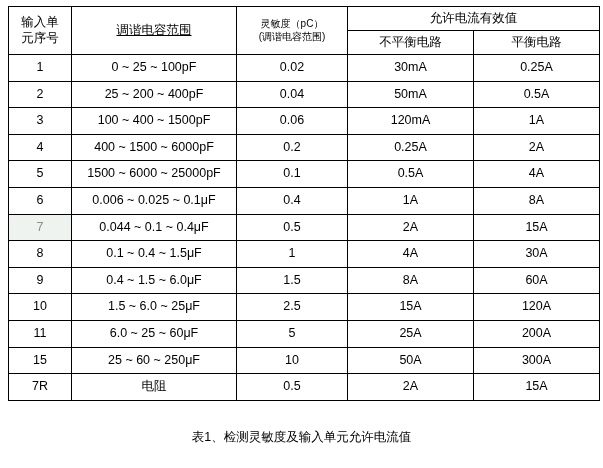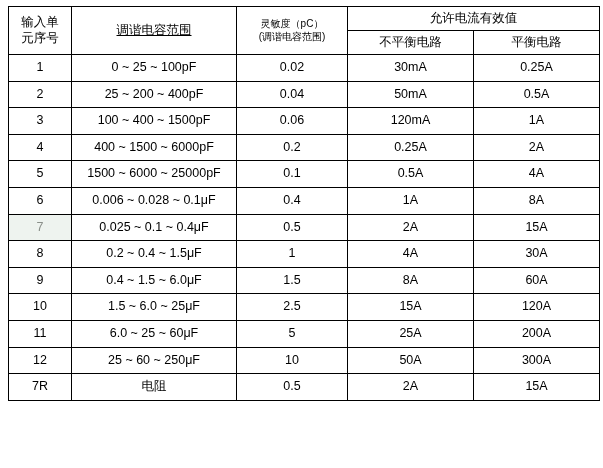--- a/index.html
+++ b/index.html
@@ -139,35 +139,35 @@
         </tr>
         <tr>
           <td>5</td>
           <td>1500 ~ 6000 ~ 25000pF</td>
           <td>0.1</td>
           <td>0.5A</td>
           <td>4A</td>
         </tr>
         <tr>
           <td>6</td>
-          <td>0.006 ~ 0.028 ~ 0.1μF</td>
+          <td>0.006 ~ 0.025 ~ 0.1μF</td>
           <td>0.4</td>
           <td>1A</td>
           <td>8A</td>
         </tr>
         <tr class="row-highlight">
           <td>7</td>
-          <td>0.025 ~ 0.1 ~ 0.4μF</td>
+          <td>0.044 ~ 0.1 ~ 0.4μF</td>
           <td>0.5</td>
           <td>2A</td>
           <td>15A</td>
         </tr>
         <tr>
           <td>8</td>
-          <td>0.2 ~ 0.4 ~ 1.5μF</td>
+          <td>0.1 ~ 0.4 ~ 1.5μF</td>
           <td>1</td>
           <td>4A</td>
           <td>30A</td>
         </tr>
         <tr>
           <td>9</td>
           <td>0.4 ~ 1.5 ~ 6.0μF</td>
           <td>1.5</td>
           <td>8A</td>
           <td>60A</td>
@@ -180,30 +180,31 @@
           <td>120A</td>
         </tr>
         <tr>
           <td>11</td>
           <td>6.0 ~ 25 ~ 60μF</td>
           <td>5</td>
           <td>25A</td>
           <td>200A</td>
         </tr>
         <tr>
-          <td>12</td>
+          <td>15</td>
           <td>25 ~ 60 ~ 250μF</td>
           <td>10</td>
           <td>50A</td>
           <td>300A</td>
         </tr>
         <tr>
           <td>7R</td>
           <td>电阻</td>
           <td>0.5</td>
           <td>2A</td>
           <td>15A</td>
         </tr>
       </tbody>
   </table>
 
+  <div class="caption">表1、检测灵敏度及输入单元允许电流值</div>
 
 </div>
 
 </body></html>

